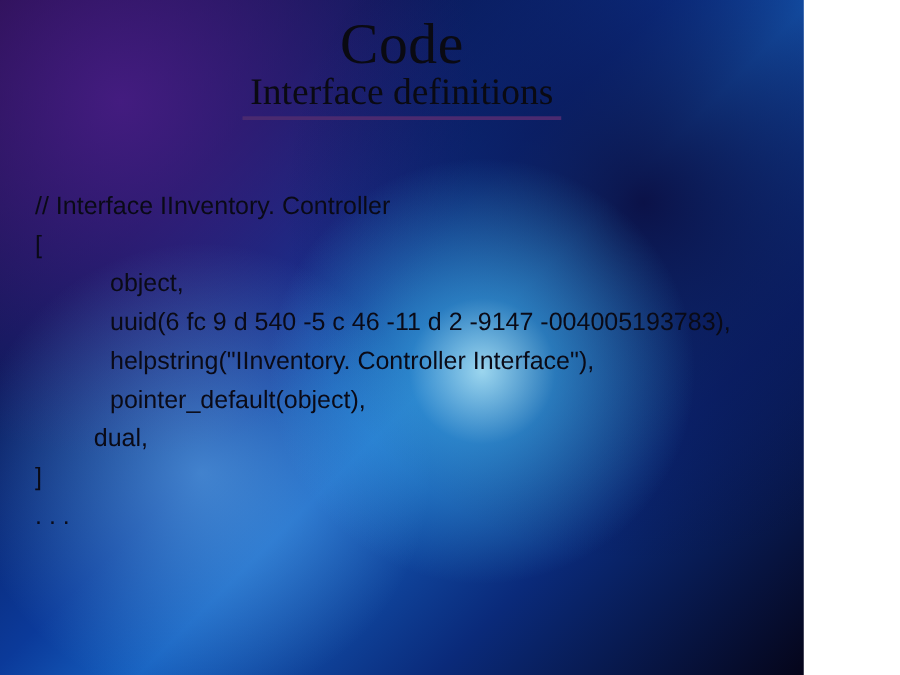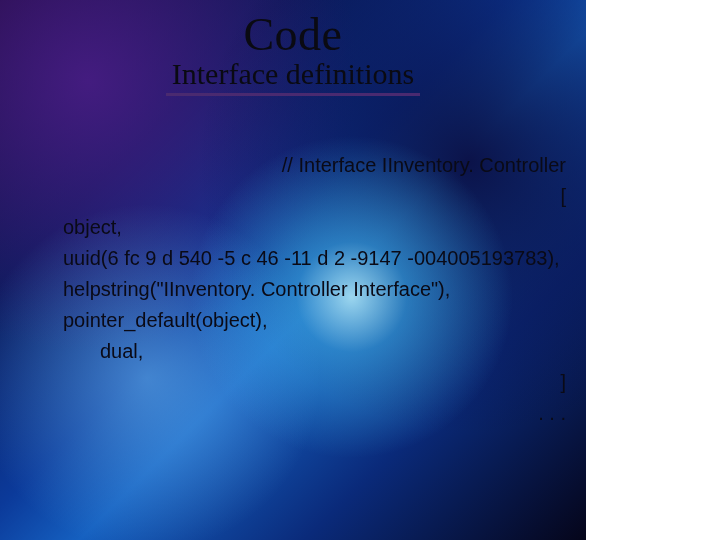--- a/index.html
+++ b/index.html
@@ -5,21 +5,21 @@
   html, body {
     margin: 0;
     padding: 0;
     width: 720px;
     height: 540px;
     overflow: hidden;
     font-family: Verdana, Tahoma, Geneva, sans-serif;
   }
   .slide {
     position: relative;
-    width: 586px;
+    width: 643px;
     height: 540px;
     background:
       radial-gradient(circle at 60% 55%, rgba(180,240,255,0.85) 0%, rgba(60,170,230,0.6) 12%, rgba(30,90,200,0.0) 35%),
       radial-gradient(circle at 25% 70%, rgba(120,200,255,0.5) 0%, rgba(20,60,160,0.0) 30%),
       radial-gradient(circle at 80% 30%, rgba(10,10,60,0.9) 0%, rgba(10,10,60,0.0) 45%),
       radial-gradient(circle at 15% 15%, rgba(80,30,140,0.8) 0%, rgba(80,30,140,0.0) 40%),
       linear-gradient(135deg, #1a0a3a 0%, #0a1a5a 25%, #0b3a9a 45%, #1560c0 55%, #0a2a7a 75%, #05051a 100%);
     color: #061028;
   }
   .title-block {
@@ -45,23 +45,23 @@
   }
   .body {
     position: absolute;
     top: 150px;
     left: 28px;
     right: 20px;
     font-size: 20px;
     line-height: 1.55;
     color: #0a0a16;
   }
-  .lvl0 { margin-left: 0; text-align: right; }
-  .lvl1 { margin-left: 35px; }
-  .lvl2 { margin-left: 72px; }
+  .lvl0 { margin-left: 0; }
+  .lvl1 { margin-left: 60px; }
+  .lvl2 { margin-left: 47px; }
 </style>
 </head>
 <body>
 
 <div class="slide">
 
   <div class="title-block">
     <div class="title">Code</div>
     <div class="subtitle-wrap">
       <span class="subtitle">Interface definitions</span>

